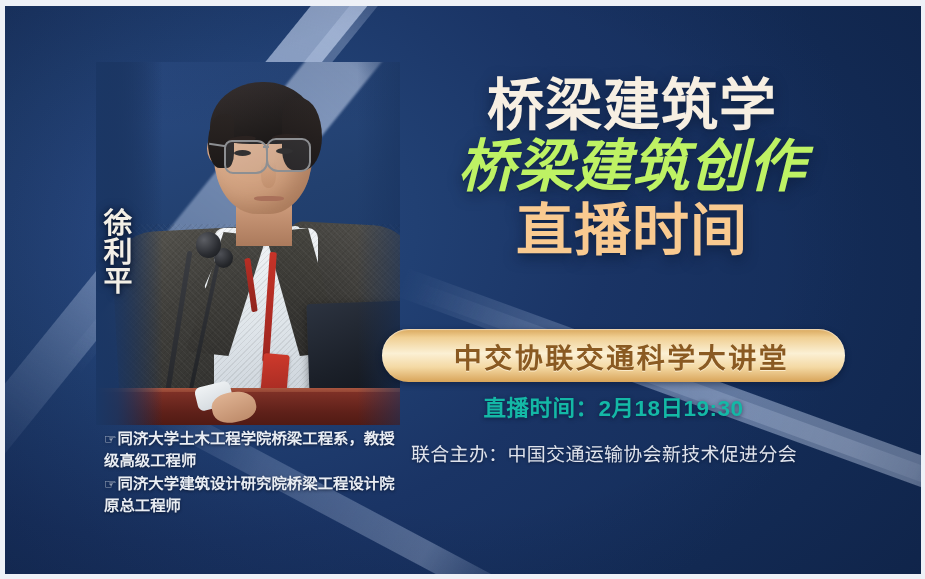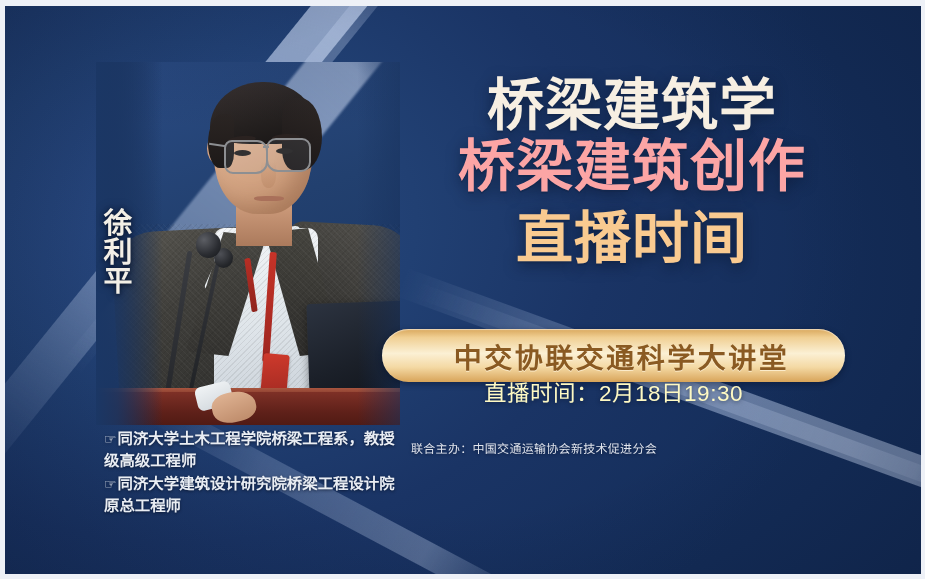--- a/index.html
+++ b/index.html
@@ -481,25 +481,26 @@
   .title-1 {
     font-size: 57px;
     color: #f7efe2;
     text-shadow:
       0 2px 0 rgba(18,38,74,0.55),
       0 4px 14px rgba(6,16,38,0.55);
     margin-bottom: 5px;
   }
   .title-2 {
     font-size: 57px;
-    color: #fca5a5;
+    color: #bef264;
     text-shadow:
       0 2px 0 rgba(18,38,74,0.55),
       0 4px 14px rgba(6,16,38,0.55);
-    margin-bottom: 16px;
+    margin-bottom: 8px;
+    font-style: italic;
   }
   .title-3 {
     font-size: 57px;
     color: #f9ca90;
     text-shadow:
       0 2px 0 rgba(18,38,74,0.55),
       0 4px 14px rgba(6,16,38,0.55);
   }
 
   
@@ -525,37 +526,37 @@
     color: #8a5a22;
     text-shadow: 0 1px 0 rgba(255,244,220,0.75);
     white-space: nowrap;
     margin-left: 16px;
   }
 
   
   .broadcast {
     position: absolute;
     left: 382px;
-    top: 375px;
+    top: 390px;
     width: 463px;
     text-align: center;
     font-size: 22.5px;
-    font-weight: 400;
-    color: #fef9c3;
+    font-weight: 700;
+    color: #14b8a6;
     letter-spacing: 0.5px;
     text-shadow: 0 1px 4px rgba(5,13,32,0.55);
     white-space: nowrap;
   }
 
   
   .organizers {
     position: absolute;
     left: 411px;
     top: 440px;
-    font-size: 12px;
+    font-size: 19px;
     line-height: 1.62;
     color: #dfe3ec;
     letter-spacing: 0.3px;
     text-shadow: 0 1px 3px rgba(5,13,32,0.55);
   }
   .org-row {
     display: block;
     white-space: nowrap;
   }
   .org-label {

